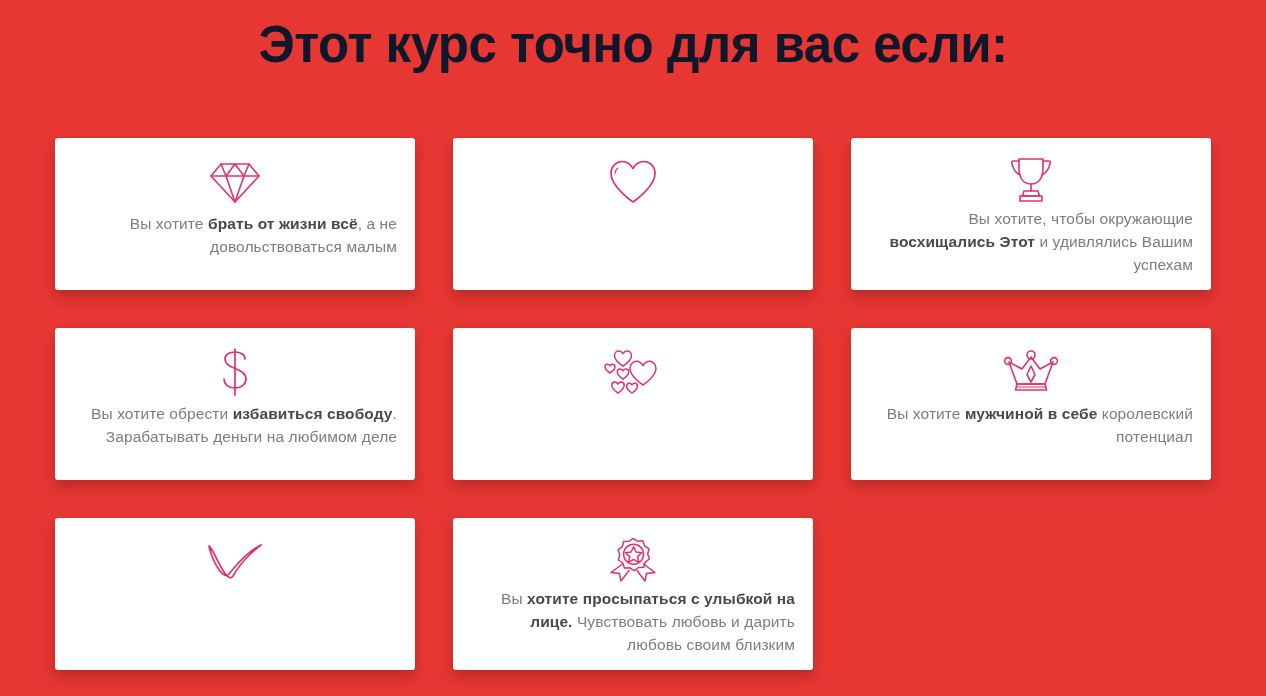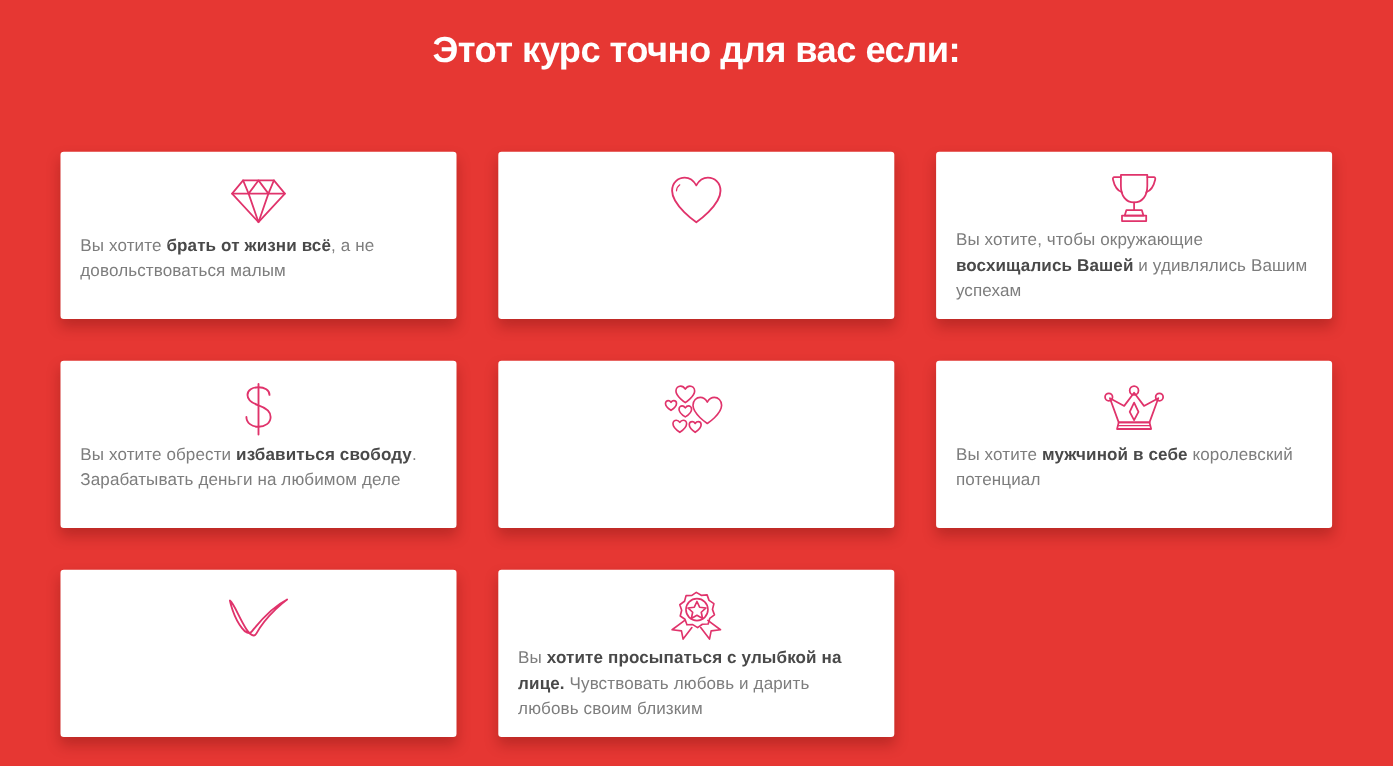--- a/index.html
+++ b/index.html
@@ -23,24 +23,24 @@
     background: #e63733;
   }
 
   
   .section-title {
     position: absolute;
     top: 14px;
     left: 0;
     width: 1266px;
     text-align: center;
-    color: #ffffff;
+    color: #0f172a;
     font-family: "Liberation Sans", sans-serif;
     font-weight: 700;
-    font-size: 33px;
+    font-size: 51px;
     line-height: 62px;
     letter-spacing: -0.5px;
     white-space: nowrap;
   }
 
   
   .card-grid {
     position: absolute;
     top: 138px;
     left: 55px;
@@ -75,21 +75,21 @@
   .card-icon svg {
     display: block;
     overflow: visible;
   }
 
   .card-text {
     color: #7d7d7d;
     font-family: "Liberation Sans", sans-serif;
     font-size: 15.5px;
     line-height: 23px;
-    text-align: left;
+    text-align: right;
     letter-spacing: 0.1px;
     width: 100%;
   }
 
   .card-text b {
     color: #494949;
     font-weight: 700;
   }
 
   
@@ -131,21 +131,21 @@
       <div class="card-icon">
         <svg width="44" height="48" viewBox="0 0 44 48" fill="none" stroke="#e0336b" stroke-width="1.6" stroke-linejoin="round" stroke-linecap="round">
           <path d="M10 3 H34 V13 C34 22 29.5 28 22 28 C14.5 28 10 22 10 13 Z"></path>
           <path d="M10 5 H4 C3 5 2.5 6 2.8 7.2 C4.2 13.5 7 17.5 11 18.8"></path>
           <path d="M34 5 H40 C41 5 41.5 6 41.2 7.2 C39.8 13.5 37 17.5 33 18.8"></path>
           <path d="M22 28 V35"></path>
           <path d="M15 35 H29 L30.5 40 H13.5 Z"></path>
           <path d="M11 40 H33 V45 H11 Z"></path>
         </svg>
       </div>
-      <div class="card-text">Вы хотите, чтобы окружающие <b>восхищались Вашей</b> и удивлялись Вашим успехам</div>
+      <div class="card-text">Вы хотите, чтобы окружающие <b>восхищались Этот</b> и удивлялись Вашим успехам</div>
     </div>
 
     <div class="card row-2">
       <div class="card-icon">
         <svg width="34" height="50" viewBox="0 0 34 50" fill="none" stroke="#e0336b" stroke-width="1.7" stroke-linejoin="round" stroke-linecap="round">
           <path d="M17 2 V48"></path>
           <path d="M27 12 C27 7.5 22.5 5 17 5 C11.5 5 7 7.5 7 12 C7 16.5 11.5 19.5 17 21.5 C23 23.5 28 26.5 28 32 C28 37.5 23 41 17 41 C11 41 6 37.5 6 32"></path>
         </svg>
       </div>
       <div class="card-text">Вы хотите обрести <b>избавиться свободу</b>. Зарабатывать деньги на любимом деле</div>

